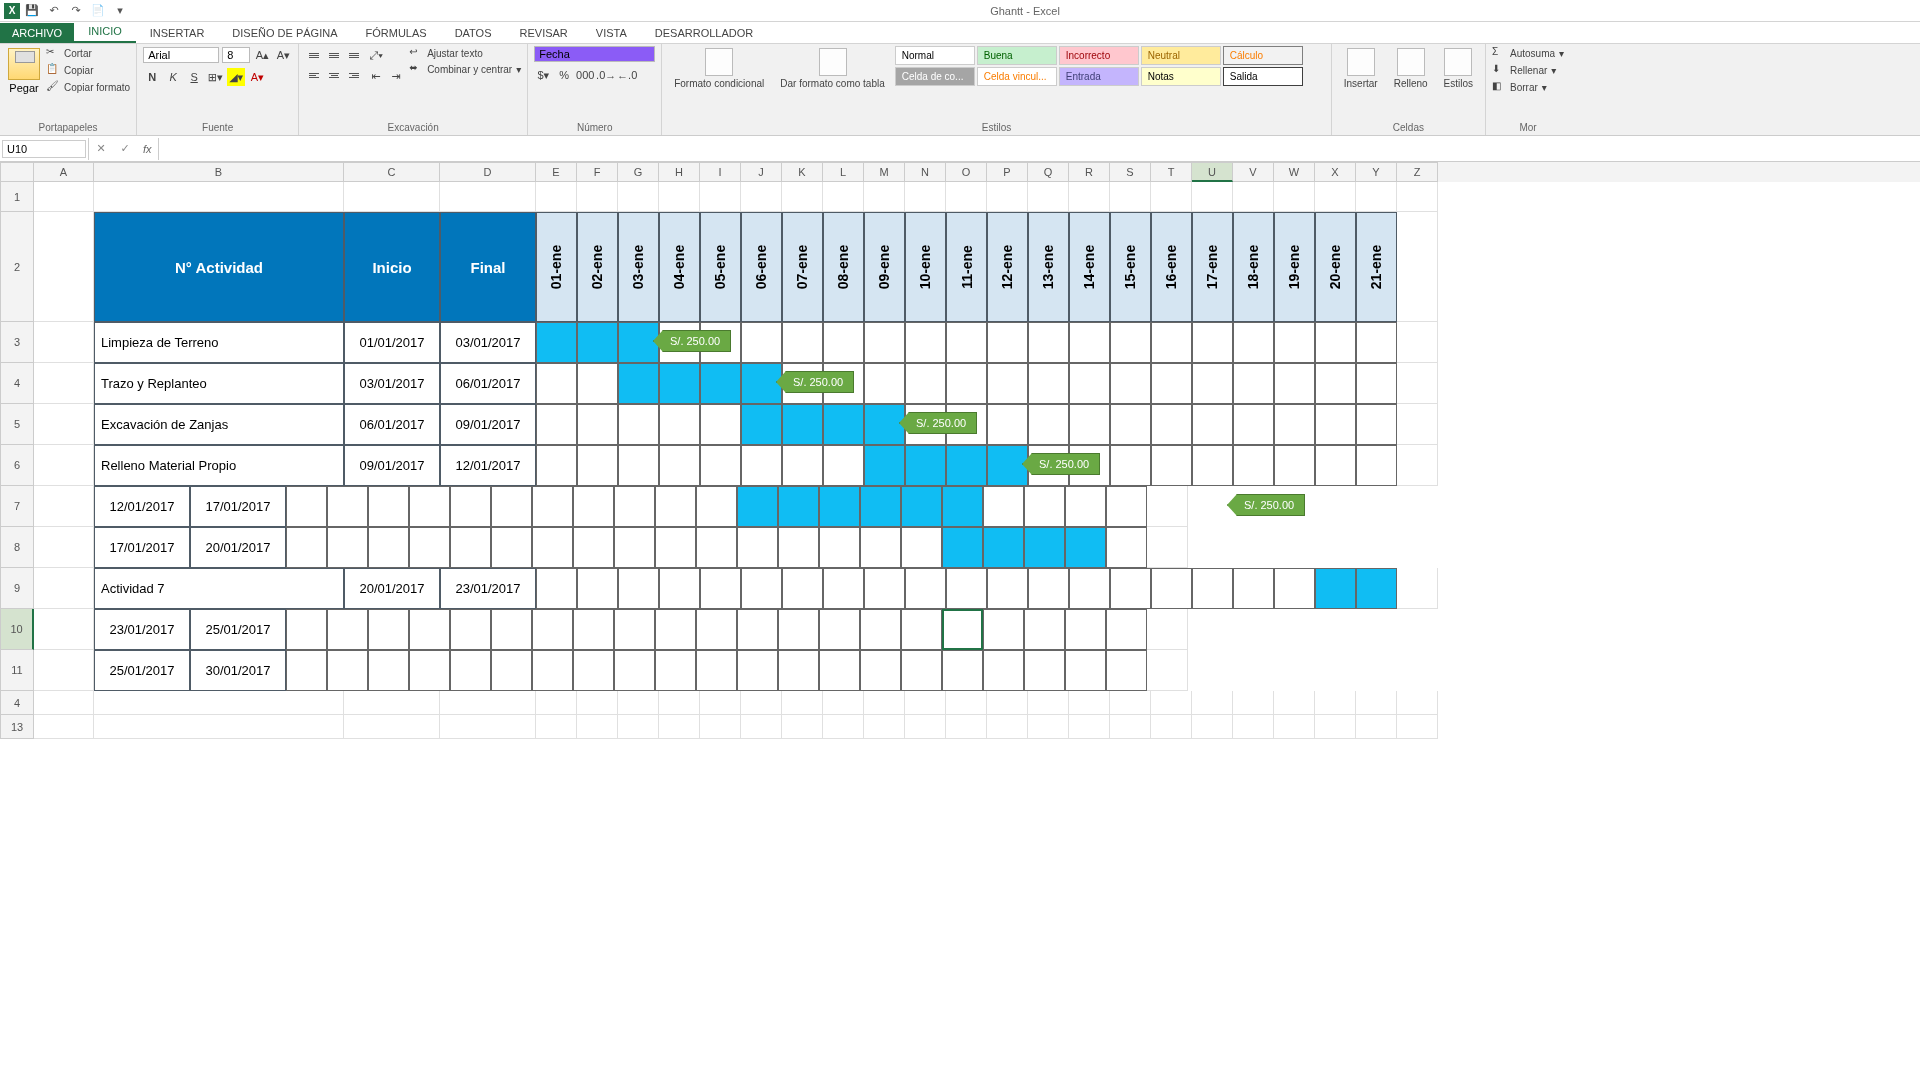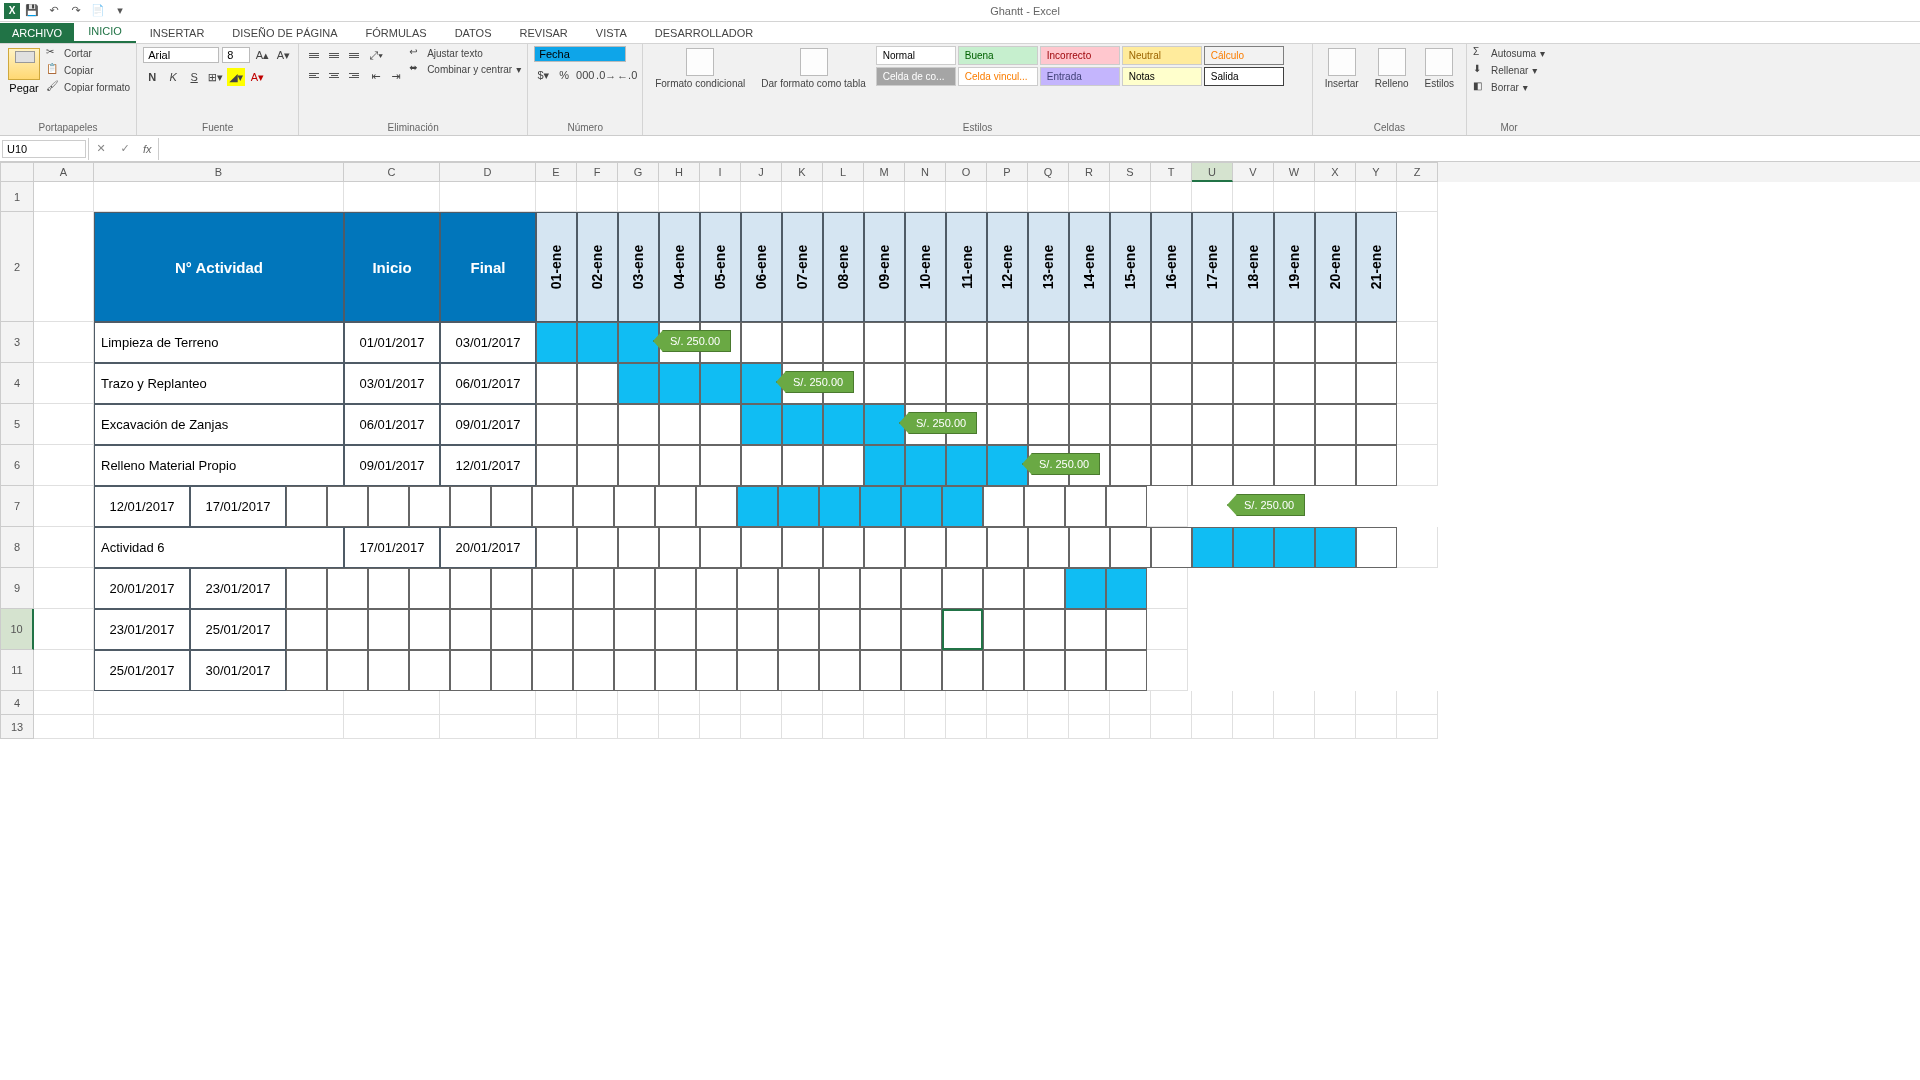--- a/index.html
+++ b/index.html
@@ -37,21 +37,21 @@
 .font-size { width: 28px; }
 .btnsm { width: 18px; height: 18px; border: 1px solid transparent; display: inline-flex; align-items: center; justify-content: center; cursor: pointer; font-size: 11px; color:#444; }
 .bold{font-weight:bold} .ital{font-style:italic} .under{text-decoration:underline}
 
 .align-grid { display: grid; grid-template-columns: repeat(3,18px); grid-auto-rows: 18px; gap: 2px; }
 .align-cell { border:1px solid transparent; cursor:pointer; display:flex; align-items:center; justify-content:center;}
 .align-cell div{display:flex;flex-direction:column;gap:1px}
 .align-cell span{display:block;height:1px;background:#555;width:10px}
 .wrap-col{display:flex; flex-direction:column; gap:2px; font-size:10px}
 
-.num-fmt { width: 92px; border:1px solid #bbb; background:#0ea5e9; font-size:11px; padding:1px 4px; }
+.num-fmt { width: 121px; border:1px solid #bbb; background:#8b5cf6; font-size:11px; padding:1px 4px; }
 
 .style-box{display:flex;gap:2px;flex-wrap:wrap;width:430px}
 .style-cell{border:1px solid #ccc;padding:3px 6px;font-size:10px;min-width:80px;cursor:pointer}
 .sc-normal{background:#fff}
 .sc-buena{background:#c6efce;color:#006100}
 .sc-inc{background:#ffc7ce;color:#9c0006}
 .sc-neutral{background:#ffeb9c;color:#9c6500}
 .sc-calc{background:#f2f2f2;color:#fa7d00;border:1px solid #7f7f7f}
 .sc-celda{background:#a5a5a5;color:#fff}
 .sc-vinc{background:#fff;color:#fa7d00}
@@ -221,21 +221,21 @@
         </div>
       </div>
       <div class="wrap-col">
         <div class="mini-item">
             <span class="ic">↩</span>
             <span>Ajustar texto</span>
           </div>
         <div class="mini-item"><span class="ic">⬌</span><span>Combinar y centrar</span> ▾</div>
       </div>
     </div>
-    <div class="rgroup-label">Eliminación</div>
+    <div class="rgroup-label">Excavación</div>
   </div>
 
   <div class="rgroup">
     <div class="rgroup-body" style="flex-direction:column;gap:4px">
       <input class="num-fmt" value="Fecha" style="">
       <div class="font-row">
         <span class="btnsm">$▾</span>
         <span class="btnsm">%</span>
         <span class="btnsm">000</span>
         <span class="btnsm">.0→</span>
@@ -582,21 +582,20 @@
         <div class="gcell gfill" style="width:41px;height:41px"></div>
         <div class="gcell" style="width:41px;height:41px"></div>
         <div class="gcell" style="width:41px;height:41px"></div>
         <div class="gcell" style="width:41px;height:41px"></div>
         <div class="gcell" style="width:41px;height:41px"></div>
         <div class="cell" style="width:41px;height:41px"></div>
       </div>
       <div class="row" style="height:41px;position:relative">
         <div class="rowh" style="height:41px">8</div>
         <div class="cell" style="width:60px;height:41px"></div>
-        <div class="act-cell" style="width:250px;height:41px">Actividad 6</div>
         <div class="date-cell" style="width:96px;height:41px">17/01/2017</div>
         <div class="date-cell" style="width:96px;height:41px">20/01/2017</div>
         <div class="gcell" style="width:41px;height:41px"></div>
         <div class="gcell" style="width:41px;height:41px"></div>
         <div class="gcell" style="width:41px;height:41px"></div>
         <div class="gcell" style="width:41px;height:41px"></div>
         <div class="gcell" style="width:41px;height:41px"></div>
         <div class="gcell" style="width:41px;height:41px"></div>
         <div class="gcell" style="width:41px;height:41px"></div>
         <div class="gcell" style="width:41px;height:41px"></div>
@@ -611,20 +610,21 @@
         <div class="gcell gfill" style="width:41px;height:41px"></div>
         <div class="gcell gfill" style="width:41px;height:41px"></div>
         <div class="gcell gfill" style="width:41px;height:41px"></div>
         <div class="gcell gfill" style="width:41px;height:41px"></div>
         <div class="gcell" style="width:41px;height:41px"></div>
         <div class="cell" style="width:41px;height:41px"></div>
       </div>
       <div class="row" style="height:41px;position:relative">
         <div class="rowh" style="height:41px">9</div>
         <div class="cell" style="width:60px;height:41px"></div>
+        <div class="act-cell" style="width:250px;height:41px">Actividad 7</div>
         <div class="date-cell" style="width:96px;height:41px">20/01/2017</div>
         <div class="date-cell" style="width:96px;height:41px">23/01/2017</div>
         <div class="gcell" style="width:41px;height:41px"></div>
         <div class="gcell" style="width:41px;height:41px"></div>
         <div class="gcell" style="width:41px;height:41px"></div>
         <div class="gcell" style="width:41px;height:41px"></div>
         <div class="gcell" style="width:41px;height:41px"></div>
         <div class="gcell" style="width:41px;height:41px"></div>
         <div class="gcell" style="width:41px;height:41px"></div>
         <div class="gcell" style="width:41px;height:41px"></div>

